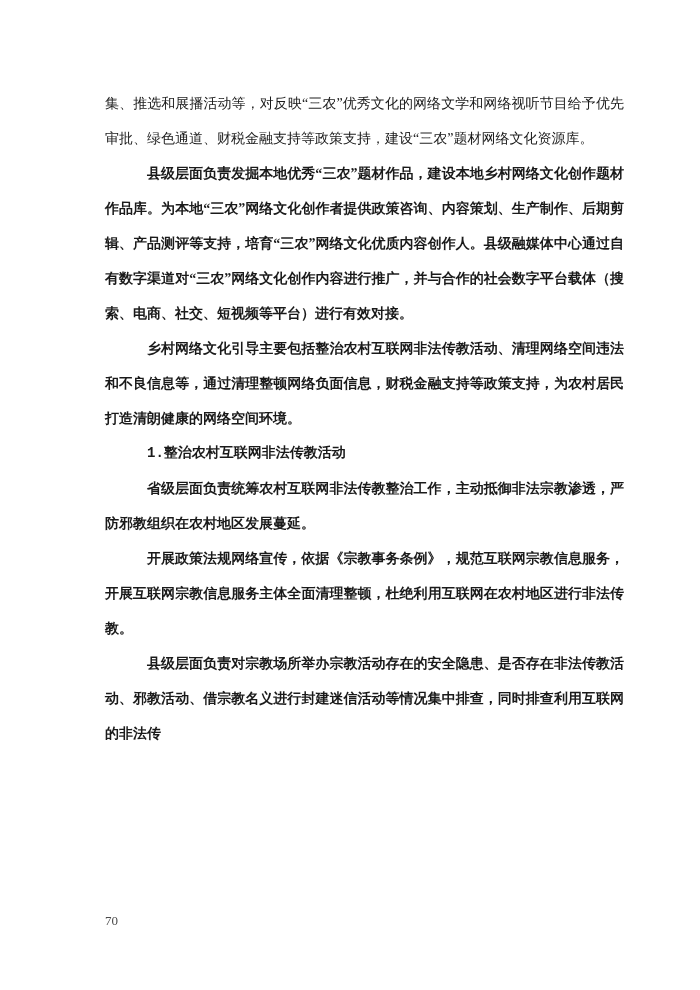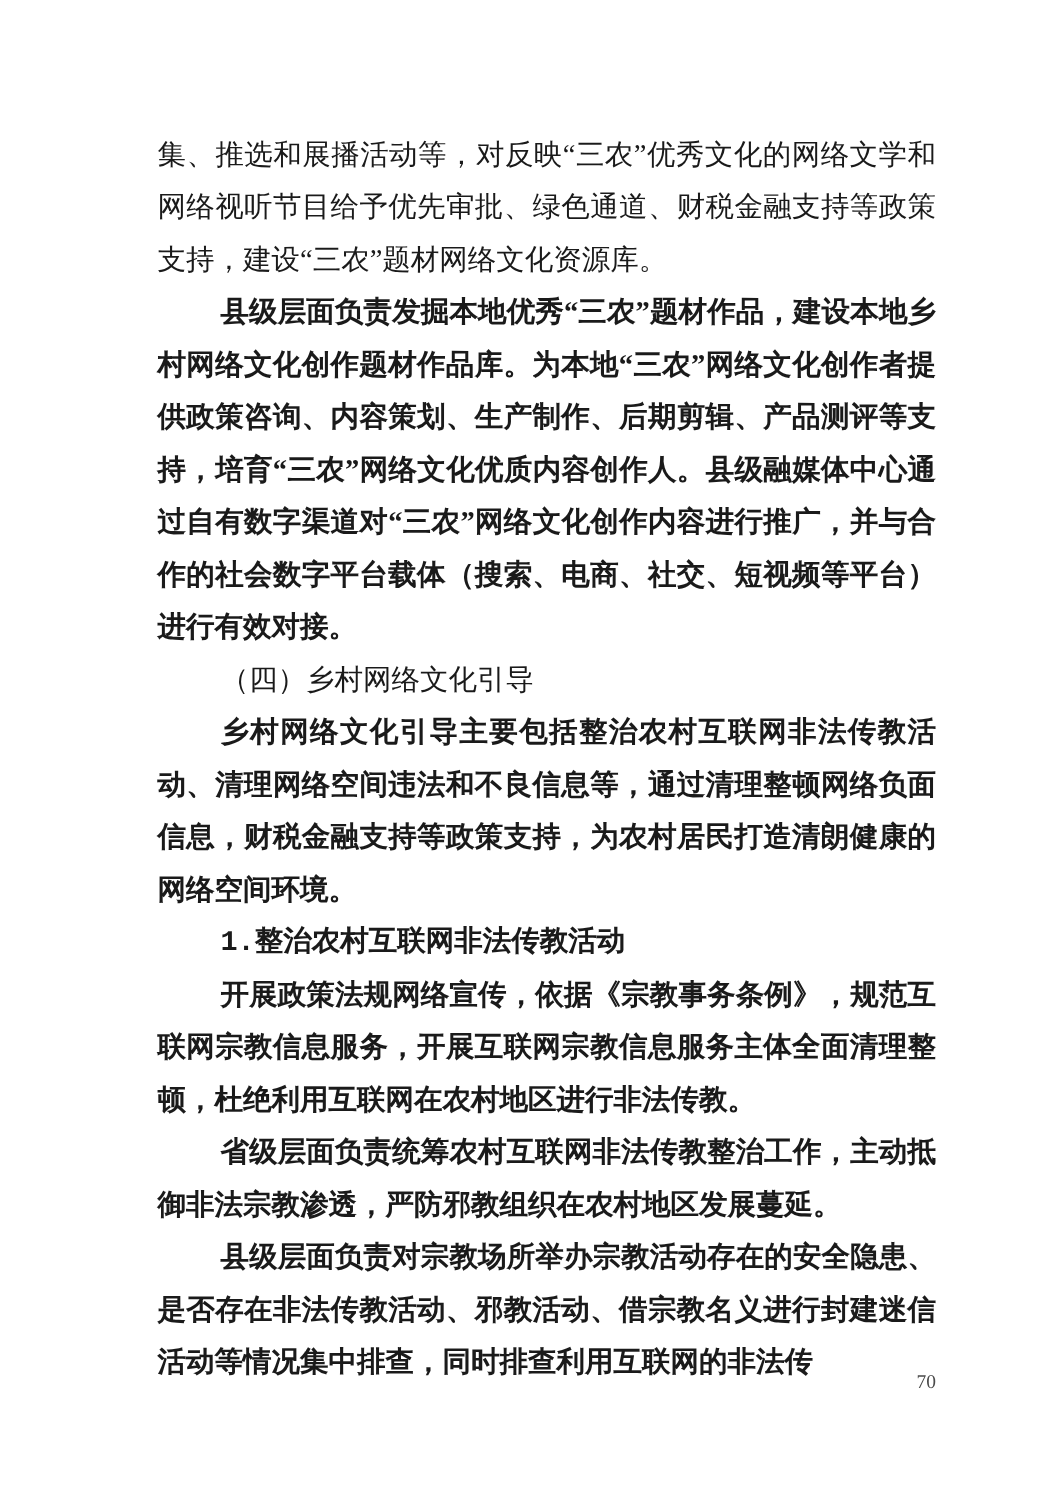--- a/index.html
+++ b/index.html
@@ -18,21 +18,21 @@
   }
   .content {
     position: absolute;
     left: 105px;
     top: 86px;
     width: 519px;
   }
   .content p {
     margin: 0;
     padding: 0;
-    font-size: 19px;
+    font-size: 14px;
     line-height: 35px;
     text-align: justify;
     text-justify: inter-character;
     word-break: break-all;
   }
   .content p.indent {
     text-indent: 42px;
     font-weight: bold;
   }
   .content p.heading-kai {
@@ -41,35 +41,34 @@
   }
   .content p.heading-bold {
     font-weight: bold;
     font-family: Liberation Mono, monospace;
   }
   .footer {
     position: absolute;
     top: 913px;
     left: 105px;
     width: 519px;
-    text-align: right;
+    text-align: left;
     font-size: 13px;
     line-height: 16px;
     color: var(--footer-color, #4a4a4a);
     font-family: "Liberation Serif", "DejaVu Serif", serif;
   }
 </style>
 </head>
 <body>
 
 <div class="page" style="--text-color: #1a1a1a; --page-bg: #ffffff; --footer-color: #4a4a4a;">
   <div class="content" id="paragraph-container">
       <p class="body">集、推选和展播活动等，对反映“三农”优秀文化的网络文学和网络视听节目给予优先审批、绿色通道、财税金融支持等政策支持，建设“三农”题材网络文化资源库。</p>
       <p class="body indent">县级层面负责发掘本地优秀“三农”题材作品，建设本地乡村网络文化创作题材作品库。为本地“三农”网络文化创作者提供政策咨询、内容策划、生产制作、后期剪辑、产品测评等支持，培育“三农”网络文化优质内容创作人。县级融媒体中心通过自有数字渠道对“三农”网络文化创作内容进行推广，并与合作的社会数字平台载体（搜索、电商、社交、短视频等平台）进行有效对接。</p>
-      <p class="heading-kai indent">（四）乡村网络文化引导</p>
       <p class="body indent">乡村网络文化引导主要包括整治农村互联网非法传教活动、清理网络空间违法和不良信息等，通过清理整顿网络负面信息，财税金融支持等政策支持，为农村居民打造清朗健康的网络空间环境。</p>
       <p class="heading-bold indent">1.整治农村互联网非法传教活动</p>
+      <p class="body indent">省级层面负责统筹农村互联网非法传教整治工作，主动抵御非法宗教渗透，严防邪教组织在农村地区发展蔓延。</p>
       <p class="body indent">开展政策法规网络宣传，依据《宗教事务条例》，规范互联网宗教信息服务，开展互联网宗教信息服务主体全面清理整顿，杜绝利用互联网在农村地区进行非法传教。</p>
-      <p class="body indent">省级层面负责统筹农村互联网非法传教整治工作，主动抵御非法宗教渗透，严防邪教组织在农村地区发展蔓延。</p>
       <p class="body indent">县级层面负责对宗教场所举办宗教活动存在的安全隐患、是否存在非法传教活动、邪教活动、借宗教名义进行封建迷信活动等情况集中排查，同时排查利用互联网的非法传</p>
     </div>
   <div class="footer">70</div>
 </div>
 
 </body></html>

